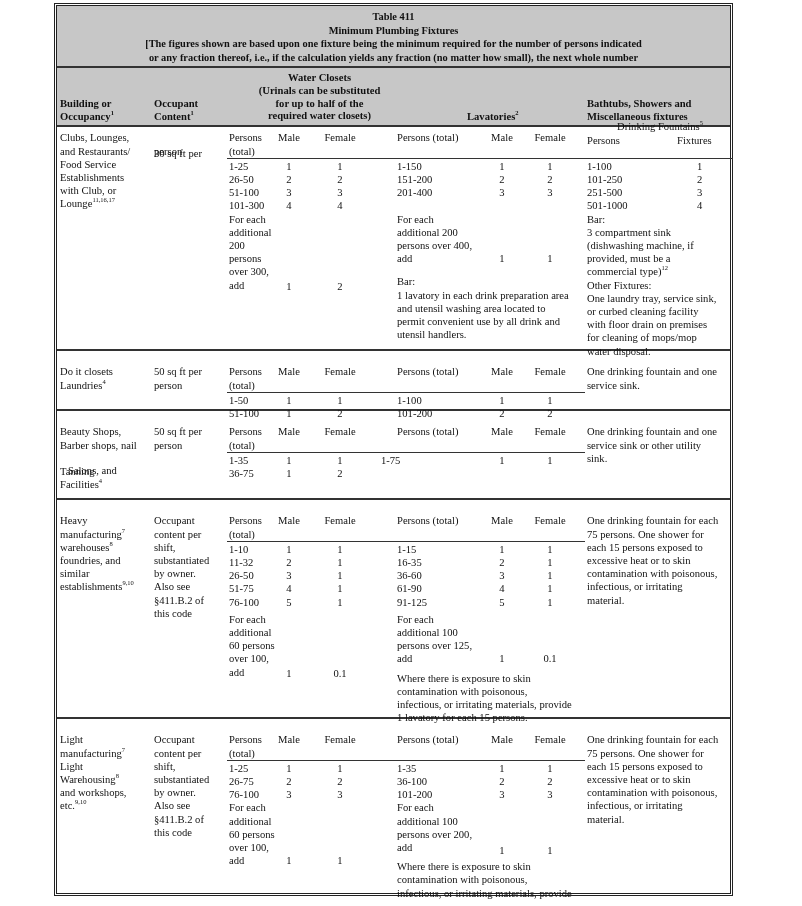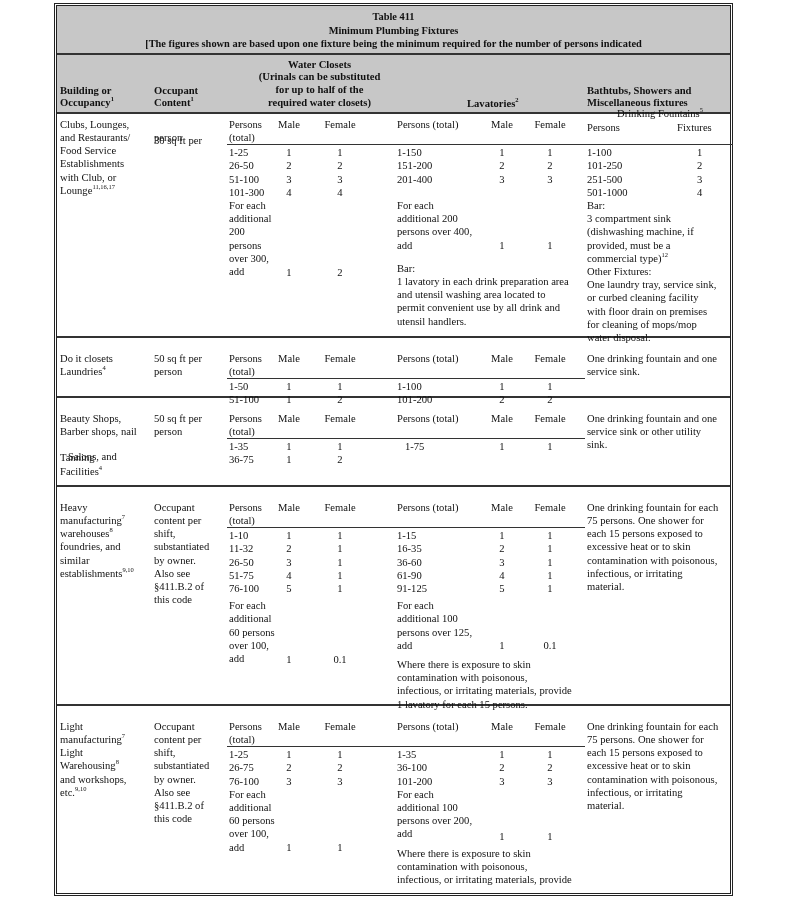--- a/index.html
+++ b/index.html
@@ -22,20 +22,21 @@
   .c { text-align: center; }
 </style>
 </head>
 <body>
 
 <div id="doc">
   <div class="title-block">
     <div>Table 411</div>
     <div>Minimum Plumbing Fixtures</div>
     <div>[The figures shown are based upon one fixture being the minimum required for the number of persons indicated</div>
+    <div>or any fraction thereof, i.e., if the calculation yields any fraction (no matter how small), the next whole number</div>
   </div>
 
   <div class="hdr">
     <div style="left:3px; top:30px;">
       <div>Building or</div>
       <div><span>Occupancy</span><sup>1</sup></div>
     </div>
     <div style="left:97px; top:30px;">
       <div>Occupant</div>
       <div><span>Content</span><sup>1</sup></div>
@@ -177,21 +178,21 @@
         <div class="abs" style="left: 340px; top: 14px;">Persons (total)</div>
         <div class="abs c" style="left: 425px; top: 14px; width: 40px;">Male</div>
         <div class="abs c" style="left: 473px; top: 14px; width: 40px;">Female</div>
         <div class="rule" style="left: 170px; width: 358px; top: 40.4px;"></div>
         <div class="abs" style="left: 172px; top: 42.4px;">1-35</div>
         <div class="abs c" style="left: 212px; top: 42.4px; width: 40px;">1</div>
         <div class="abs c" style="left: 263px; top: 42.4px; width: 40px;">1</div>
         <div class="abs" style="left: 172px; top: 55.6px;">36-75</div>
         <div class="abs c" style="left: 212px; top: 55.6px; width: 40px;">1</div>
         <div class="abs c" style="left: 263px; top: 55.6px; width: 40px;">2</div>
-        <div class="abs" style="left: 348px; top: 42.4px;">1-75</div>
+        <div class="abs" style="left: 324px; top: 42.4px;">1-75</div>
         <div class="abs c" style="left: 425px; top: 42.4px; width: 40px;">1</div>
         <div class="abs c" style="left: 473px; top: 42.4px; width: 40px;">1</div>
         <div class="abs" style="left: 530px; top: 14px;">One drinking fountain and one</div>
         <div class="abs" style="left: 530px; top: 27.2px;">service sink or other utility</div>
         <div class="abs" style="left: 530px; top: 40.4px;">sink.</div>
       </div>
       <div class="sec" style="height: 217px;">
         <div class="abs" style="left: 3px; top: 14px;">Heavy</div>
         <div class="abs" style="left: 3px; top: 27.2px;">manufacturing<sup>7</sup></div>
         <div class="abs" style="left: 3px; top: 40.4px;">warehouses<sup>8</sup></div>

